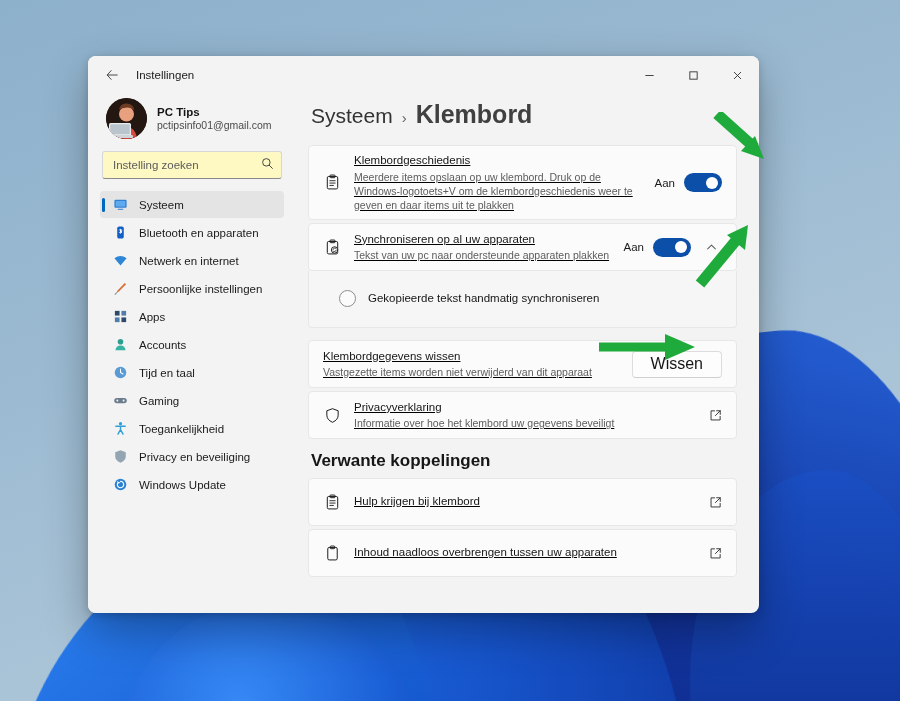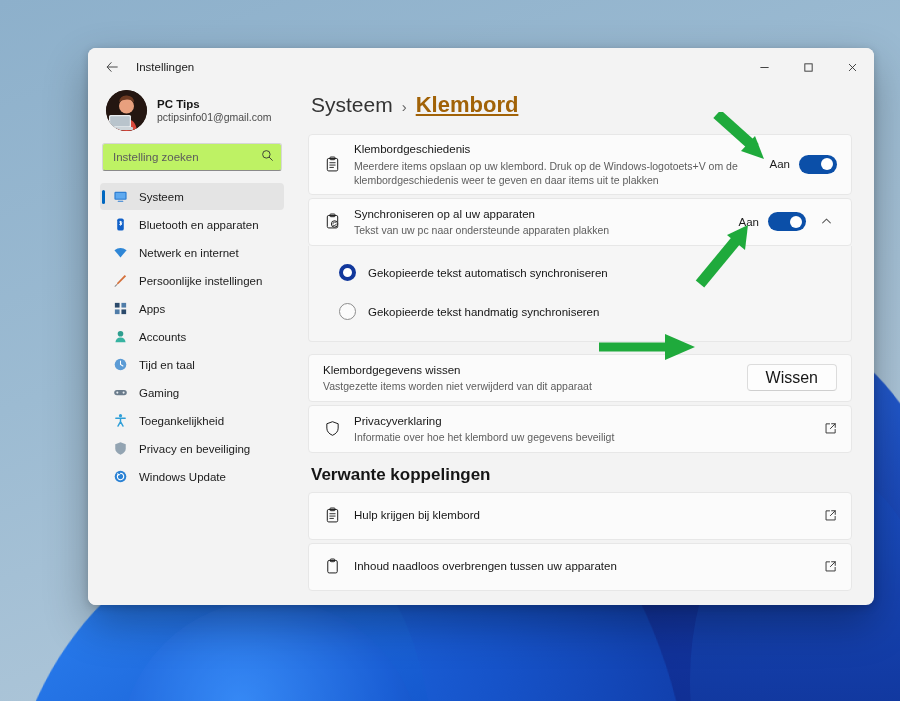--- a/index.html
+++ b/index.html
@@ -57,22 +57,22 @@
     width: 300px; height: 300px;
     left: 120px; top: 600px;
     background: radial-gradient(ellipse at 40% 35%, #3f95ff 0%, #1b5fd6 60%, #103da8 100%);
     border-radius: 50%;
     opacity: .75;
   }
 
   
   .window {
     position: absolute;
-    left: 88px; top: 48px;
-    width: 786px; height: 557px;
+    left: 88px; top: 56px;
+    width: 671px; height: 557px;
     background: #f3f3f3;
     border-radius: 8px;
     box-shadow: 0 18px 44px rgba(0,0,0,.30), 0 2px 8px rgba(0,0,0,.18);
     overflow: hidden;
     display: flex;
     flex-direction: column;
   }
 
   
   .titlebar {
@@ -146,21 +146,21 @@
   .search-wrap {
     position: relative;
     margin: 2px 2px 12px 2px;
   }
   .search-input {
     width: 100%;
     height: 28px;
     border-radius: 3px;
     border: 1px solid #d6d6d6;
     border-bottom: 1px solid #8a8a8a;
-    background: #bef264;
+    background: #fef9c3;
     font-size: 11.5px;
     color: #1b1b1b;
     padding: 0 26px 0 10px;
     font-family: "Liberation Sans", sans-serif;
     outline: none;
   }
   .search-input::placeholder { color: #5c5c5c; }
   .search-icon {
     position: absolute;
     right: 8px; top: 50%;
@@ -208,21 +208,21 @@
     display: flex;
     align-items: baseline;
     gap: 9px;
     padding: 6px 0 16px 3px;
   }
   .crumb-root {
     font-size: 21px; color: #333; font-weight: normal;
   }
   .crumb-sep { font-size: 15px; color: #666; }
   .crumb-cur {
-    font-size: 22px; color: #a16207; font-weight: bold; text-decoration: underline;
+    font-size: 25px; color: #404040; font-weight: bold;
   }
 
   .card {
     background: #fbfbfb;
     border: 1px solid #e7e7e7;
     border-radius: 4px;
     margin-bottom: 3px;
   }
   .card.gap { margin-bottom: 12px; }
 
@@ -231,21 +231,21 @@
     align-items: center;
     min-height: 46px;
     padding: 7px 14px 7px 14px;
     gap: 13px;
   }
   .row-ico {
     width: 18px; flex: 0 0 18px;
     display: flex; align-items: center; justify-content: center;
     color: #1b1b1b;
   }
-  .row-txt { flex: 1 1 auto; min-width: 0; }
+  .row-txt { flex: 1 1 auto; min-width: 0; text-decoration: underline; }
   .row-title {
     font-size: 11.5px;
     color: #161616;
     line-height: 1.35;
   }
   .row-sub {
     font-size: 10.5px;
     color: #5d5d5d;
     line-height: 1.35;
     margin-top: 1px;
@@ -578,24 +578,20 @@
               <svg width="11" height="11" viewBox="0 0 12 12">
                 <path d="M1.8 7.6 L6 3.4 L10.2 7.6" fill="none" stroke="currentColor" stroke-width="1.1" stroke-linecap="round" stroke-linejoin="round"></path>
               </svg>
             </span>
           </div>
         </div>
       </div>
 
       <div class="expand">
         <div class="radio-row">
-          <span class="radio checked"></span>
-          <span class="radio-label">Gekopieerde tekst automatisch synchroniseren</span>
-        </div>
-        <div class="radio-row">
           <span class="radio"></span>
           <span class="radio-label">Gekopieerde tekst handmatig synchroniseren</span>
         </div>
       </div>
 
       <div class="card">
         <div class="row">
           <div class="row-txt">
             <div class="row-title">Klembordgegevens wissen</div>
             <div class="row-sub">Vastgezette items worden niet verwijderd van dit apparaat</div>

